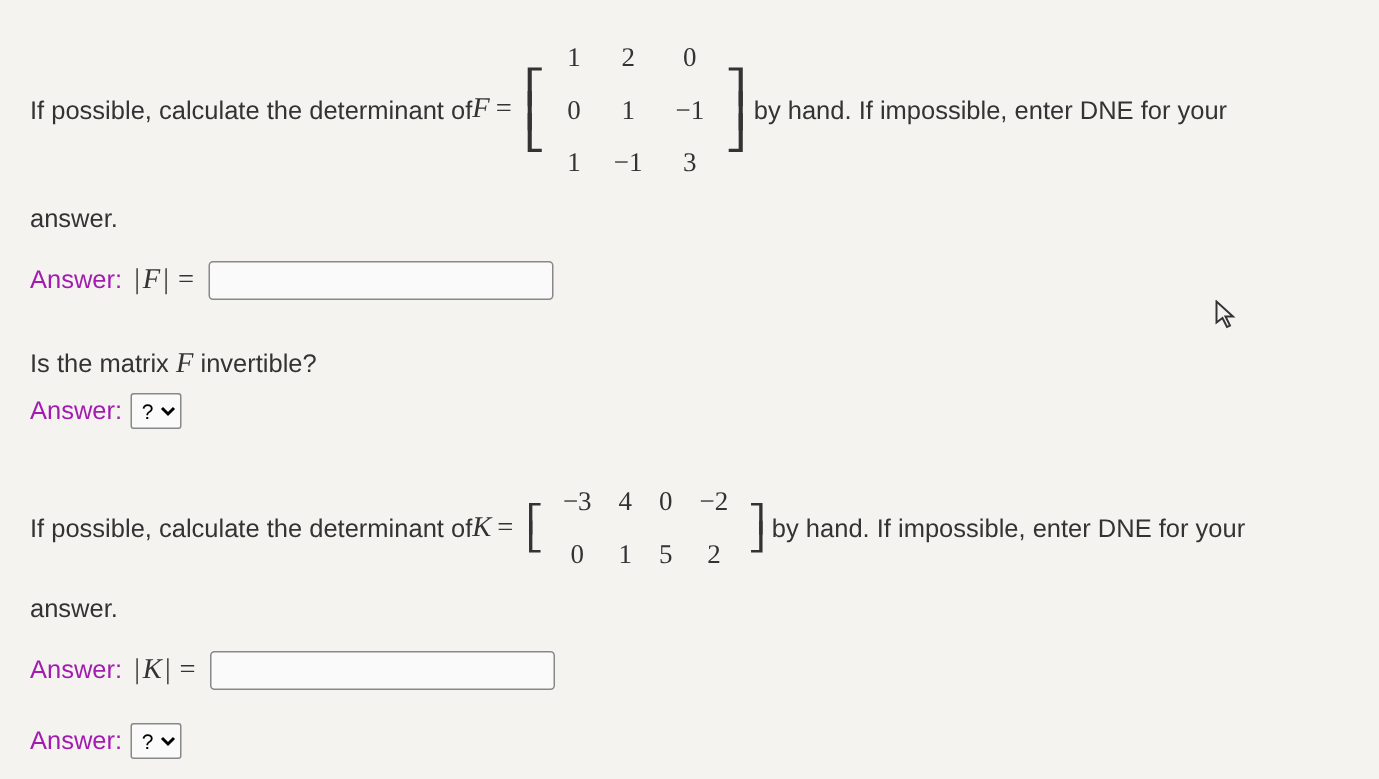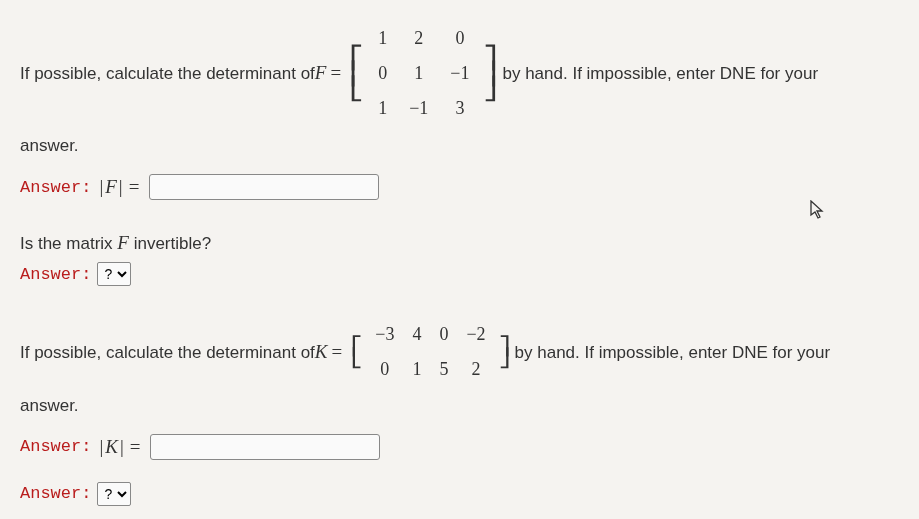--- a/index.html
+++ b/index.html
@@ -54,21 +54,21 @@
     }
     .matrix-grid td {
       text-align: center;
       padding: 2px 10px;
     }
     .answer-line {
       display: flex;
       align-items: center;
       margin: 18px 0 22px 0;
     }
-    .answer-label { font-size: 17px; color: #b91c1c; font-family: Liberation Mono, monospace; }
+    .answer-label { font-size: 17px; color: #a21caf; }
     .det-bars {
       font-family: 'Times New Roman', Times, serif;
       font-size: 19px;
       margin: 0 2px;
     }
     .text-input {
       border: 1px solid #888;
       border-radius: 3px;
       height: 26px;
       width: 230px;

